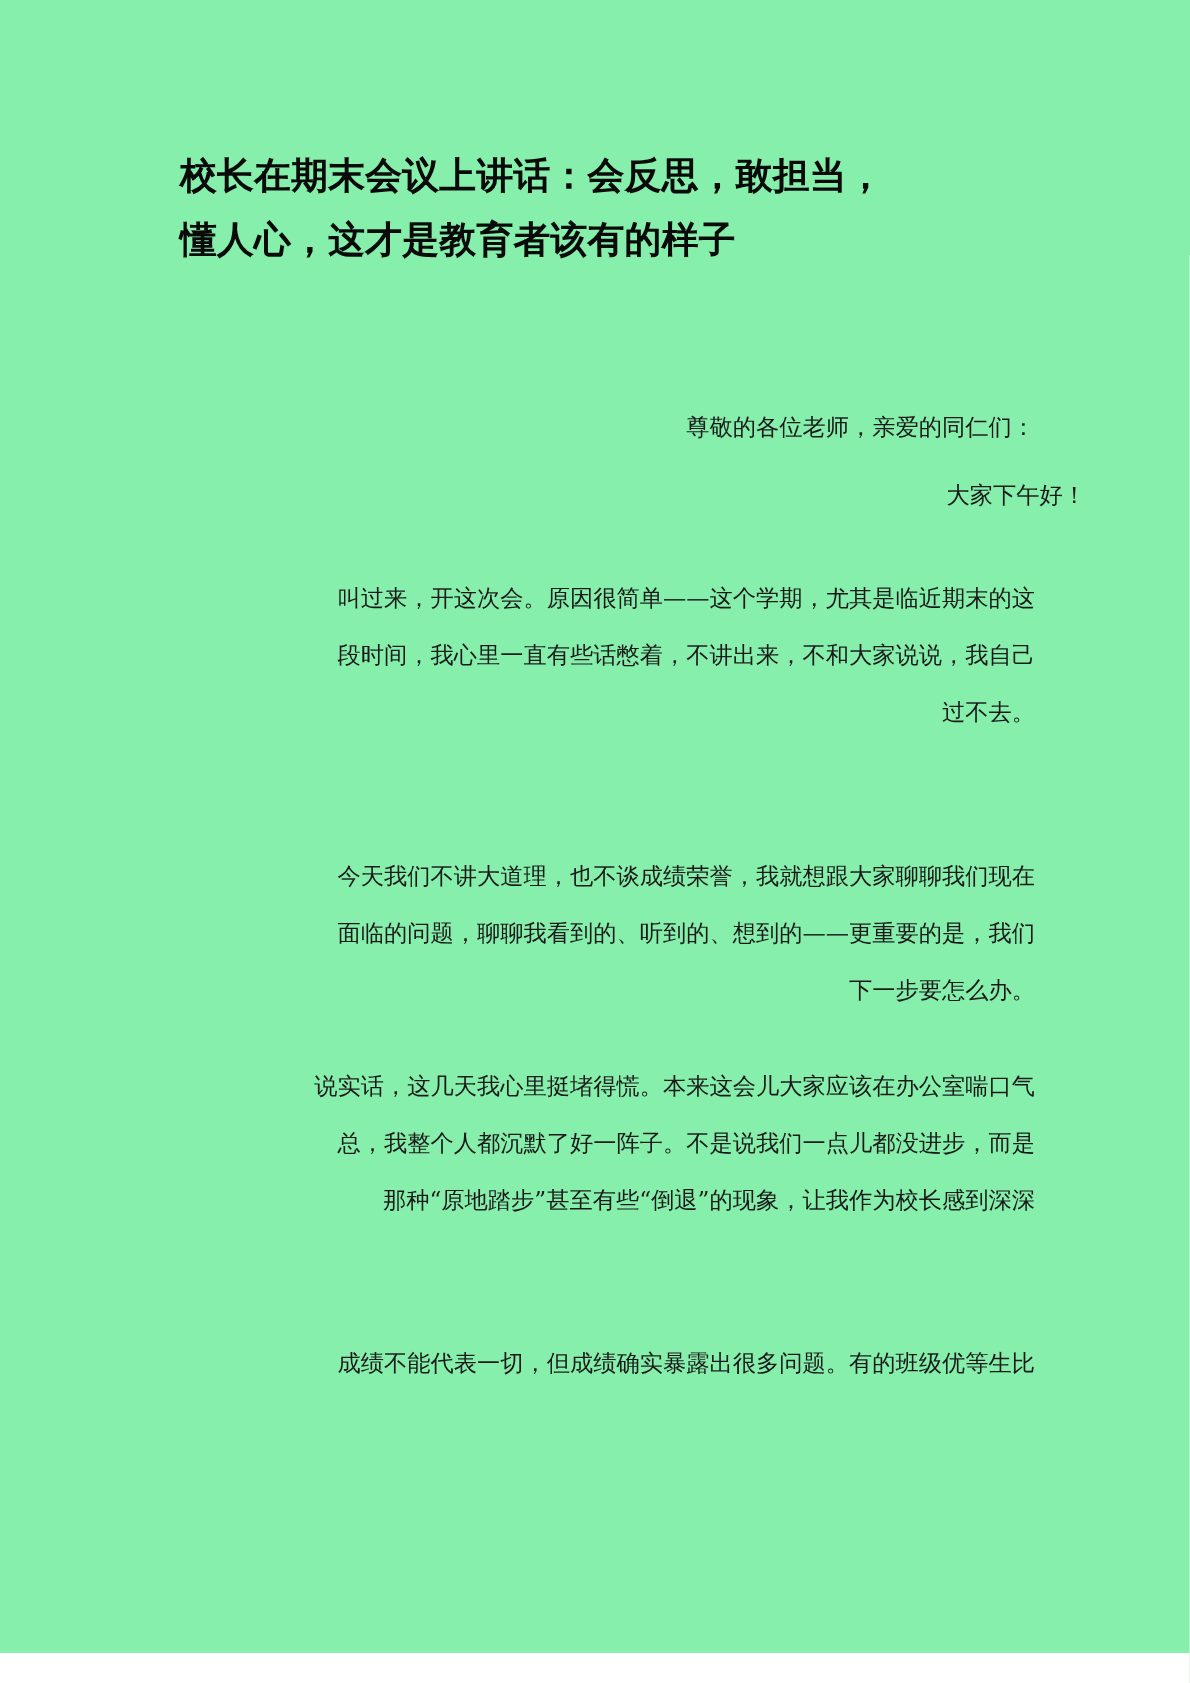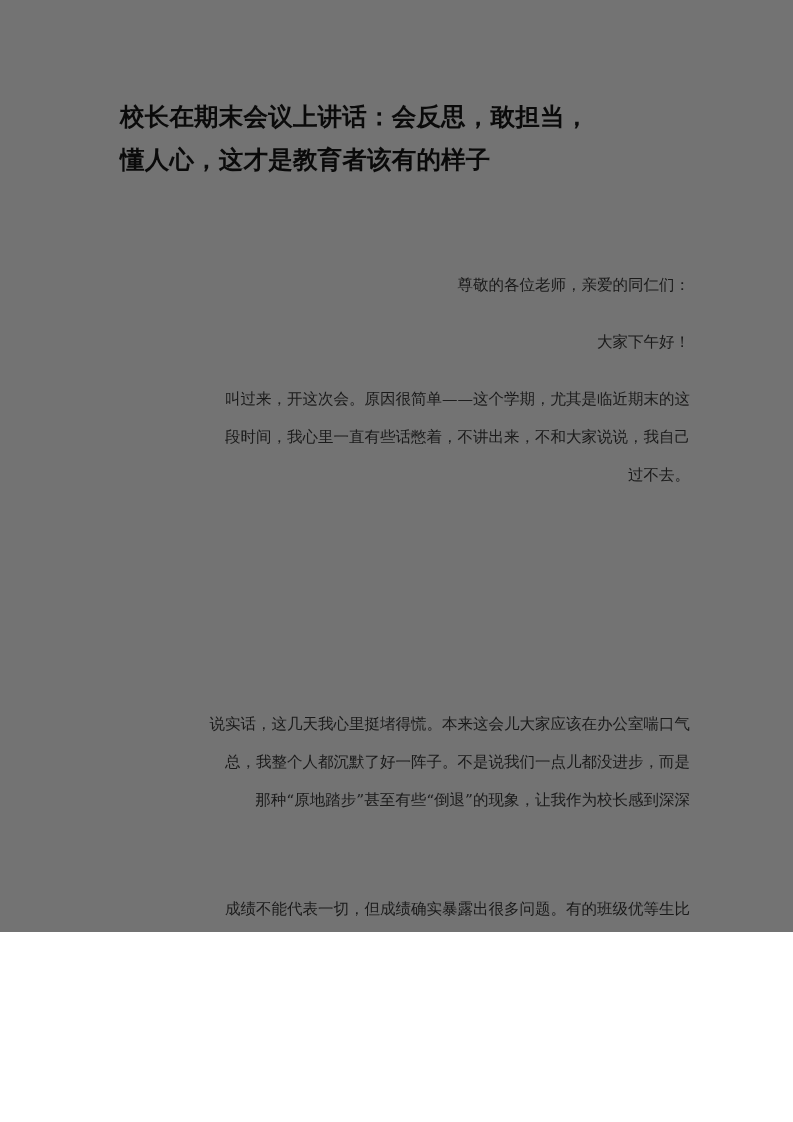--- a/index.html
+++ b/index.html
@@ -10,22 +10,22 @@
     body {
       width: 793px;
       height: 1122px;
       position: relative;
       overflow: hidden;
       color: #111111;
     }
     .page {
       position: absolute;
       left: 0; top: 0;
-      width: 793px; height: 932px;
-      background: #737373;
+      width: 793px; height: 1102px;
+      background: #86efac;
     }
     .title {
       position: absolute;
       left: 120px;
       top: 95px;
       width: 560px;
       font-family: "DejaVu Sans", "Liberation Sans", sans-serif;
       font-weight: bold;
       font-size: 24.5px;
       line-height: 43px;
@@ -52,30 +52,35 @@
 
   <div class="title">
     <span>校长在期末会议上讲话：会反思，敢担当，</span>
     <span>懂人心，这才是教育者该有的样子</span>
   </div>
 
   <div class="para" style="top:266px;">
     <span>尊敬的各位老师，亲爱的同仁们：</span>
   </div>
 
-  <div class="para" style="top:323px;">
+  <div class="para" style="top:311px;margin-left:34px;">
     <span>大家下午好！</span>
   </div>
 
   <div class="para" style="top:380px;">
     <span>叫过来，开这次会。原因很简单——这个学期，尤其是临近期末的这</span>
     <span>段时间，我心里一直有些话憋着，不讲出来，不和大家说说，我自己</span>
     <span>过不去。</span>
   </div>
 
+  <div class="para" style="top:565px;">
+    <span>今天我们不讲大道理，也不谈成绩荣誉，我就想跟大家聊聊我们现在</span>
+    <span>面临的问题，聊聊我看到的、听到的、想到的——更重要的是，我们</span>
+    <span>下一步要怎么办。</span>
+  </div>
 
   <div class="para" style="top:705px;">
     <span>说实话，这几天我心里挺堵得慌。本来这会儿大家应该在办公室喘口气</span>
     <span>总，我整个人都沉默了好一阵子。不是说我们一点儿都没进步，而是</span>
     <span>那种“原地踏步”甚至有些“倒退”的现象，让我作为校长感到深深</span>
   </div>
 
   <div class="para" style="top:890px;">
     <span>成绩不能代表一切，但成绩确实暴露出很多问题。有的班级优等生比</span>
   </div>

